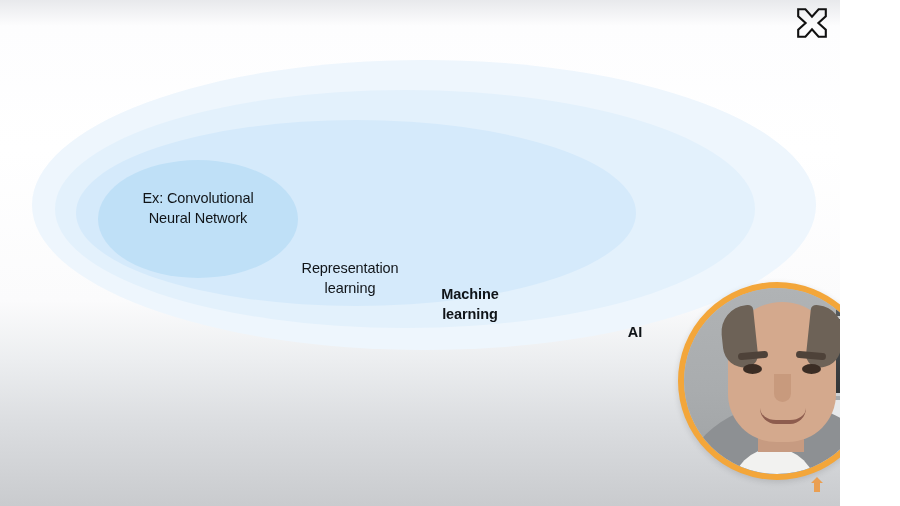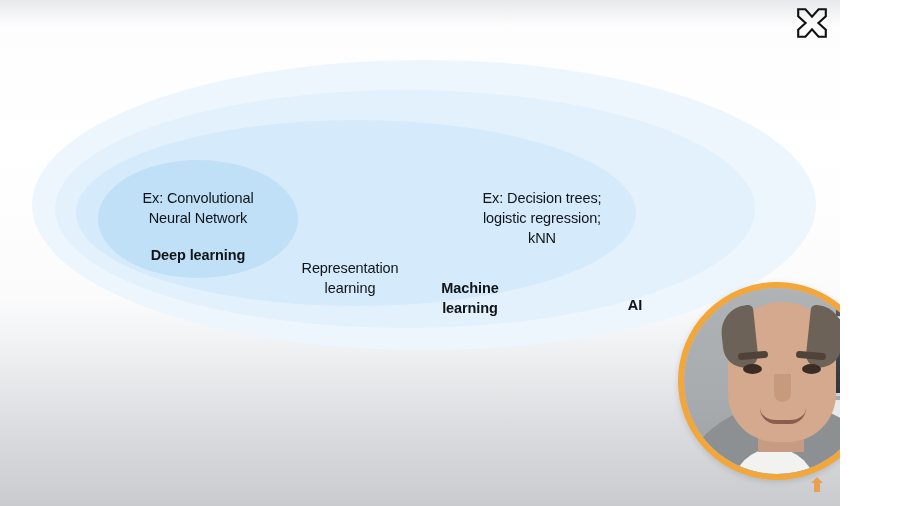--- a/index.html
+++ b/index.html
@@ -83,22 +83,22 @@
 
   
   #ex-deep      { left: 108px; top: 188px; width: 180px; }
   #ex-repr      { left: 288px; top: 190px; width: 152px; }
   #ex-ml        { left: 452px; top: 188px; width: 180px; }
   #ex-ai        { left: 638px; top: 188px; width: 180px; }
 
   
   #name-deep    { left: 108px; top: 245px; width: 180px; }
   #name-repr    { left: 274px; top: 258px; width: 152px; }
-  #name-ml      { left: 400px; top: 278px; width: 140px; }
-  #name-ai      { left: 598px; top: 295px; width: 74px; }
+  #name-ml      { left: 400px; top: 284px; width: 140px; }
+  #name-ai      { left: 598px; top: 322px; width: 74px; }
 
   
   #webcam {
     position: absolute;
     left: 678px;
     top: 282px;
     width: 198px;
     height: 198px;
     border-radius: 50%;
     border: 6px solid #f3a63a;
@@ -266,26 +266,22 @@
 
   <div class="ellipse" id="ellipse-ai"></div>
   <div class="ellipse" id="ellipse-ml"></div>
   <div class="ellipse" id="ellipse-representation"></div>
   <div class="ellipse" id="ellipse-deep"></div>
 
   <div class="lbl lbl-reg" id="ex-deep">Ex: Convolutional
 Neural Network</div>
 
 
-  <div class="lbl lbl-reg" id="ex-ml">Ex: Decision trees;
-logistic regression;
-kNN</div>
-
-
-  <div class="lbl lbl-bold" id="name-deep">Deep learning</div>
+
+
 
   <div class="lbl lbl-reg" id="name-repr">Representation
 learning</div>
 
   <div class="lbl lbl-bold" id="name-ml">Machine
 learning</div>
 
   <div class="lbl lbl-bold" id="name-ai">AI</div>
 
   <div id="webcam">

